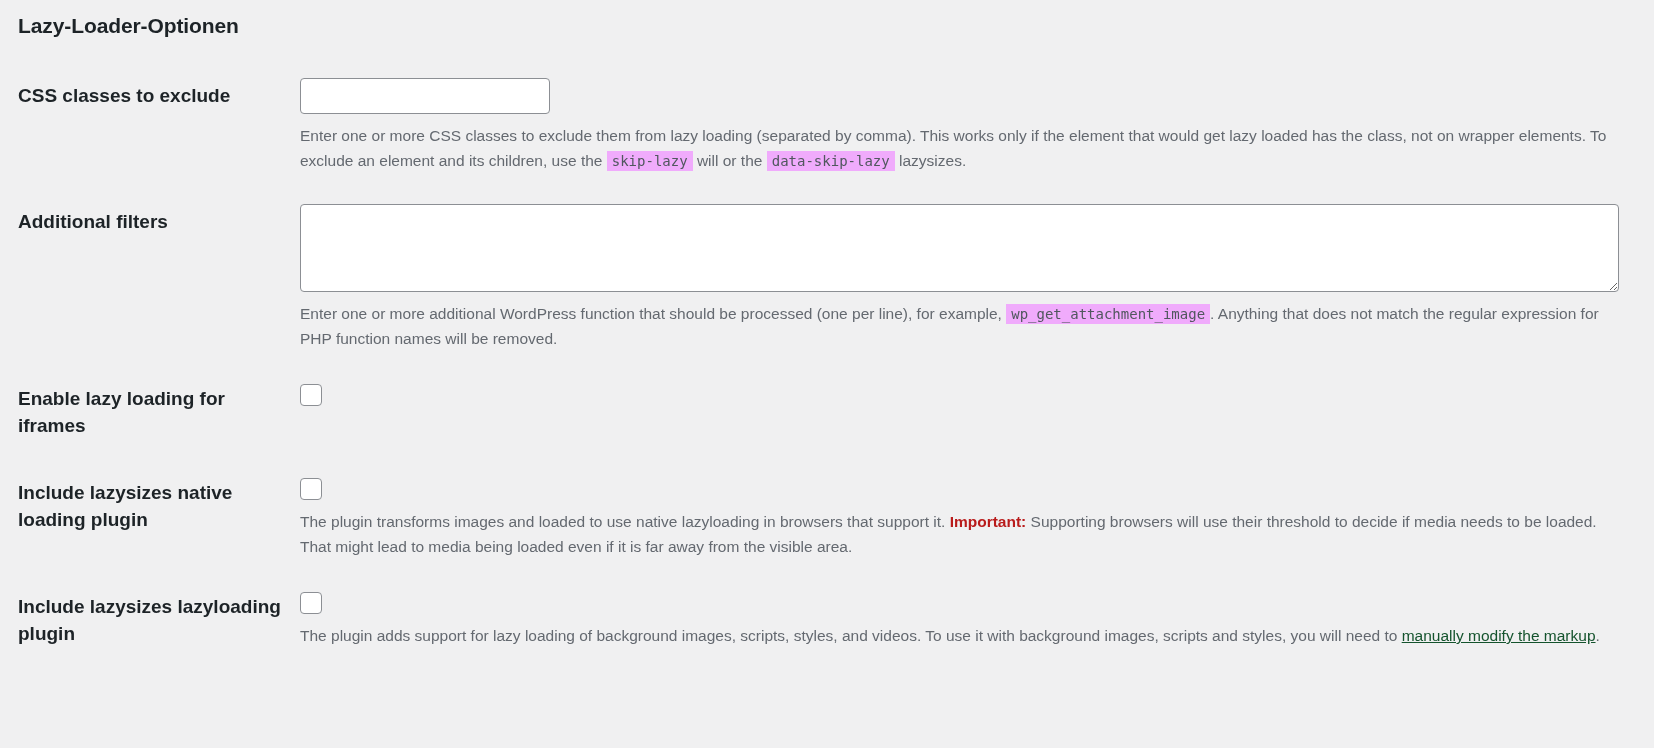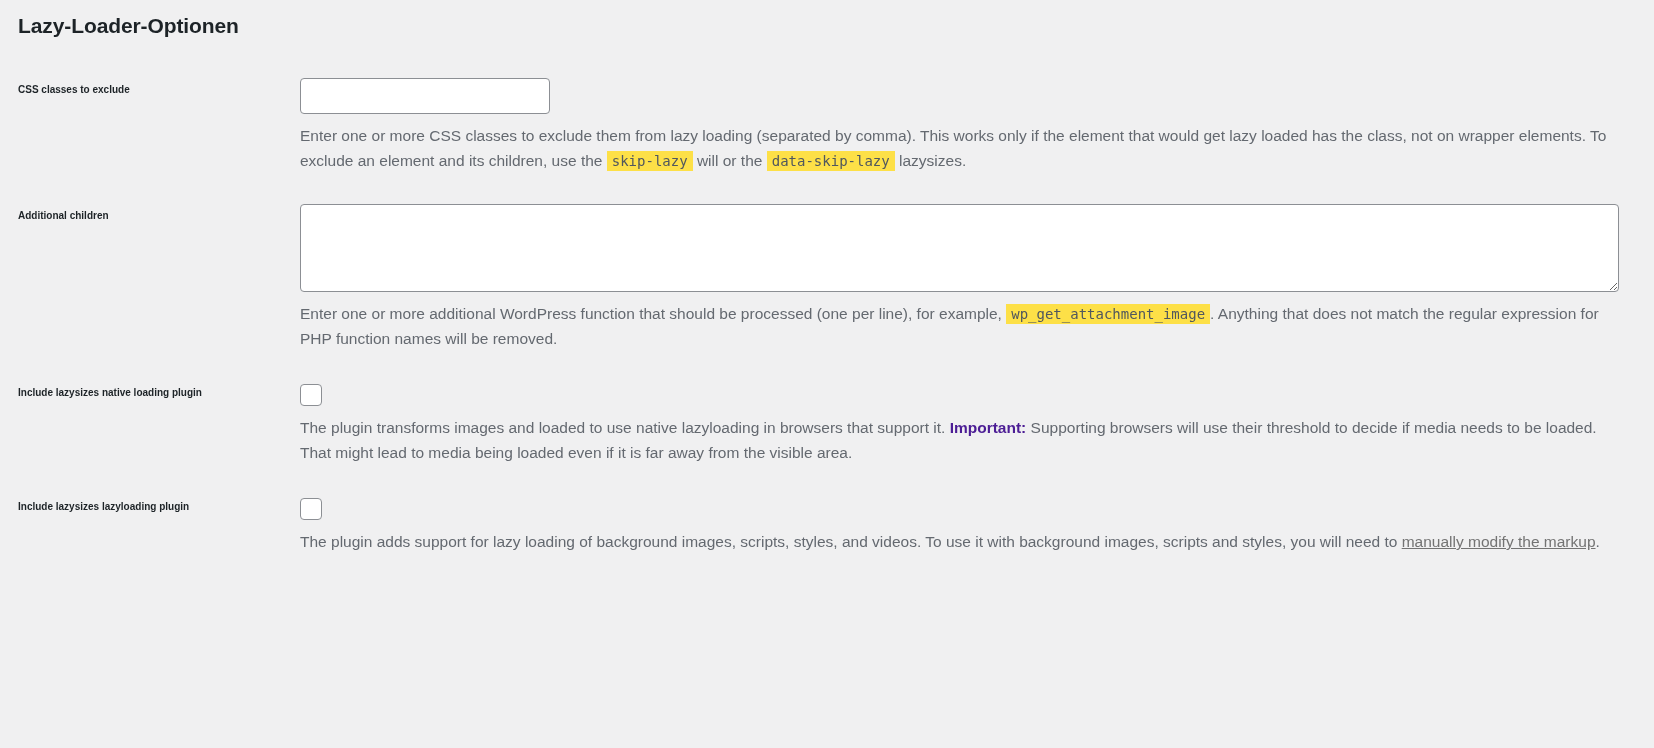--- a/index.html
+++ b/index.html
@@ -39,21 +39,21 @@
     width: 1654px;
     table-layout: fixed;
     margin-top: 24px;
   }
 
   table.form-table th {
     width: 300px;
     text-align: left;
     vertical-align: top;
     padding: 20px 10px 20px 18px;
-    font-size: 10px;
+    font-size: 19px;
     font-weight: bold;
     color: #1d2327;
     line-height: 1.42;
     box-sizing: border-box;
   }
 
   table.form-table td {
     vertical-align: top;
     padding: 15px 30px 15px 0;
     box-sizing: border-box;
@@ -97,35 +97,35 @@
   
   .description {
     font-size: 15.5px;
     color: #646970;
     margin: 9px 0 0 0;
     line-height: 1.62;
     max-width: 1320px;
   }
 
   .description b {
-    color: #4c1d95;
+    color: #b91c1c;
     font-weight: bold;
   }
 
   code {
     font-family: "DejaVu Sans Mono", "Liberation Mono", monospace;
-    background: #fde047;
+    background: #f0abfc;
     padding: 2px 5px;
     font-size: 14px;
     border-radius: 0;
     color: #50575e;
   }
 
   a.link {
-    color: #737373;
+    color: #14532d;
     text-decoration: underline;
   }
 
   
   .checkbox {
     appearance: none;
     -webkit-appearance: none;
     width: 22px;
     height: 22px;
     box-sizing: border-box;
@@ -158,30 +158,38 @@
         <td>
           <input type="text" class="text-input" value="" style="">
           <p class="description">
             <span>Enter one or more CSS classes to exclude them from lazy loading (separated by comma). This works only if the element that would get lazy loaded has the class, not on wrapper elements. To exclude an element and its children, use the </span><code>skip-lazy</code><span> will or the </span><code>data-skip-lazy</code><span> lazysizes.</span>
           </p>
         </td>
       </tr>
 
       <tr>
         <th scope="row">
-          <span>Additional children</span>
+          <span>Additional filters</span>
         </th>
         <td>
           <textarea class="textarea-input" style=""></textarea>
           <p class="description">
             <span>Enter one or more additional WordPress function that should be processed (one per line), for example, </span><code>wp_get_attachment_image</code><span>. Anything that does not match the regular expression for PHP function names will be removed.</span>
           </p>
         </td>
       </tr>
 
+      <tr class="cb-row">
+        <th scope="row">
+          <span>Enable lazy loading for iframes</span>
+        </th>
+        <td>
+          <input type="checkbox" class="checkbox" style="">
+        </td>
+      </tr>
 
       <tr class="cb-row">
         <th scope="row">
           <span>Include lazysizes native loading plugin</span>
         </th>
         <td>
           <input type="checkbox" class="checkbox" style="">
           <p class="description">
             <span>The plugin transforms images and loaded to use native lazyloading in browsers that support it. </span><b>Important:</b><span> Supporting browsers will use their threshold to decide if media needs to be loaded. That might lead to media being loaded even if it is far away from the visible area.</span>
           </p>

